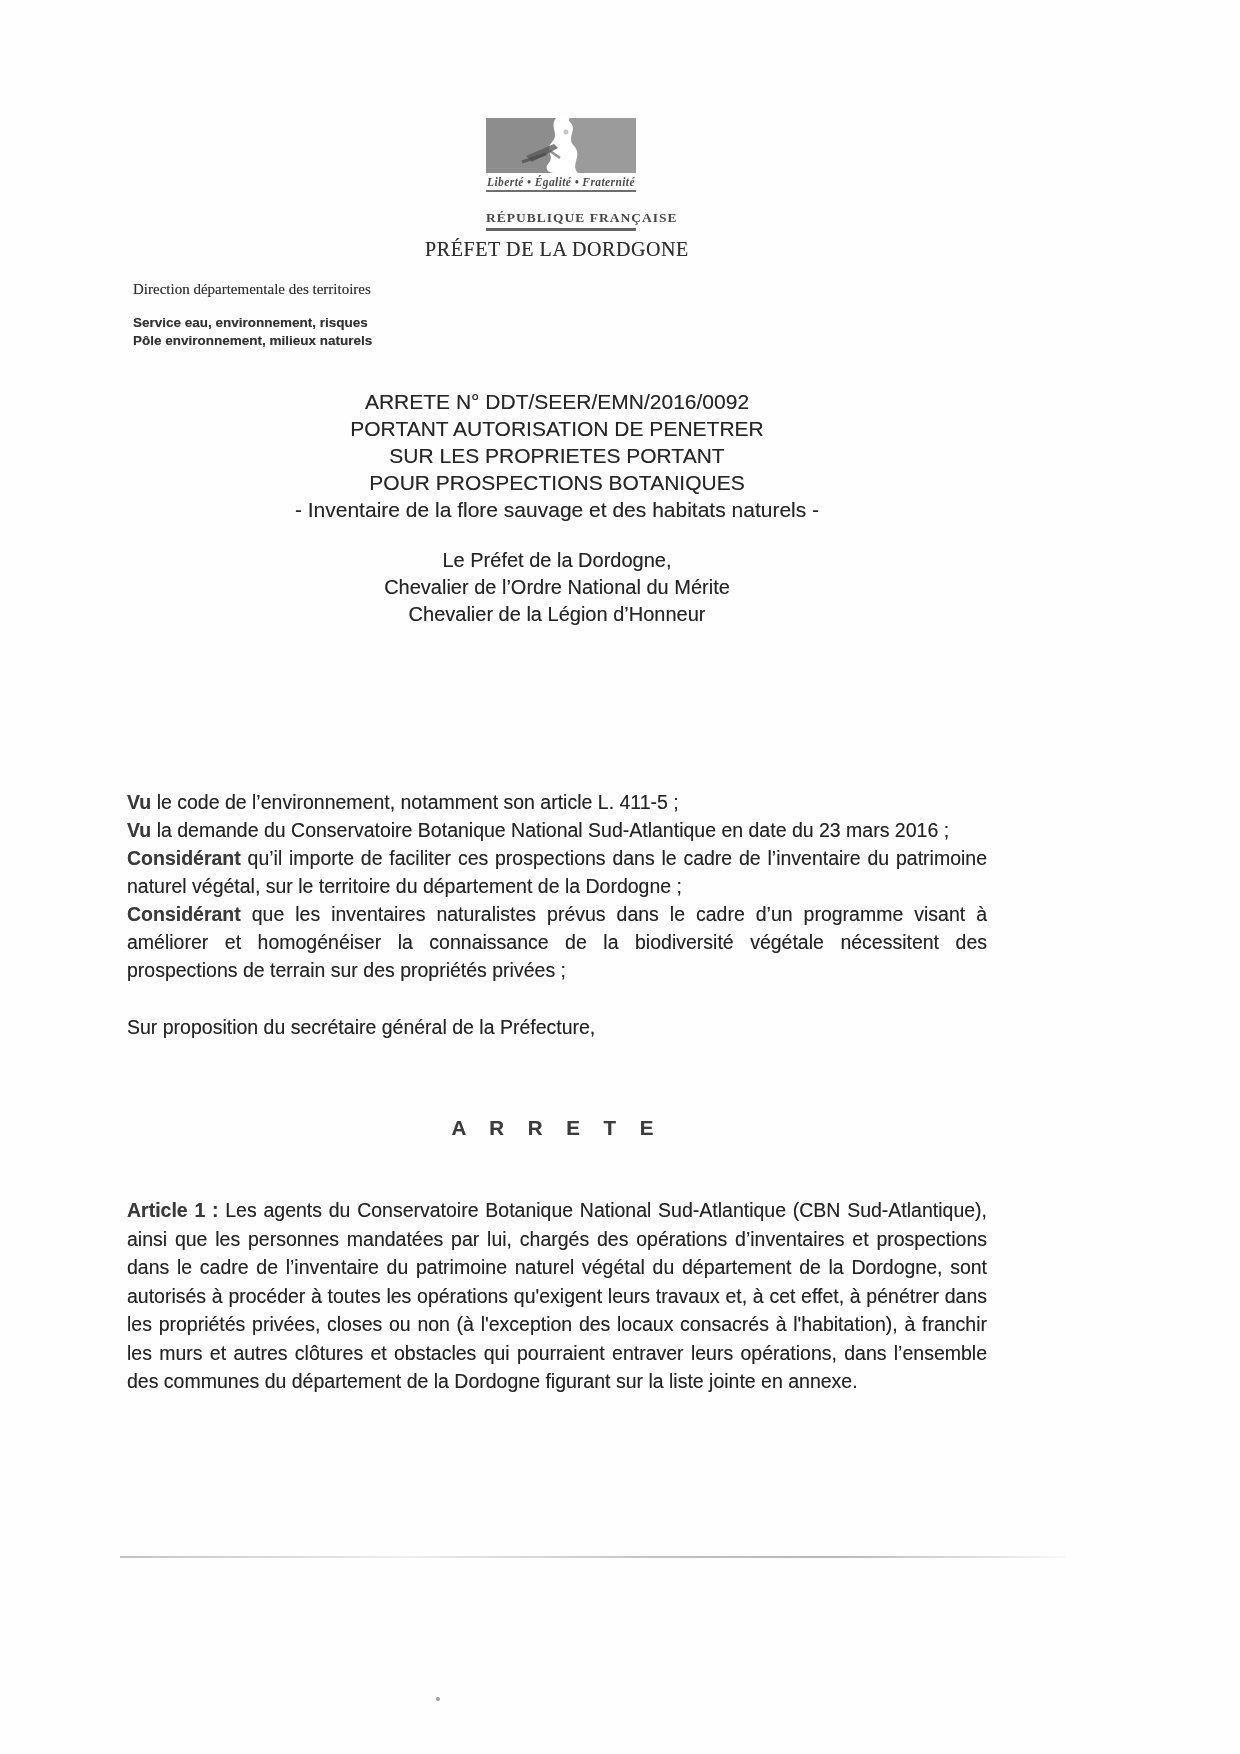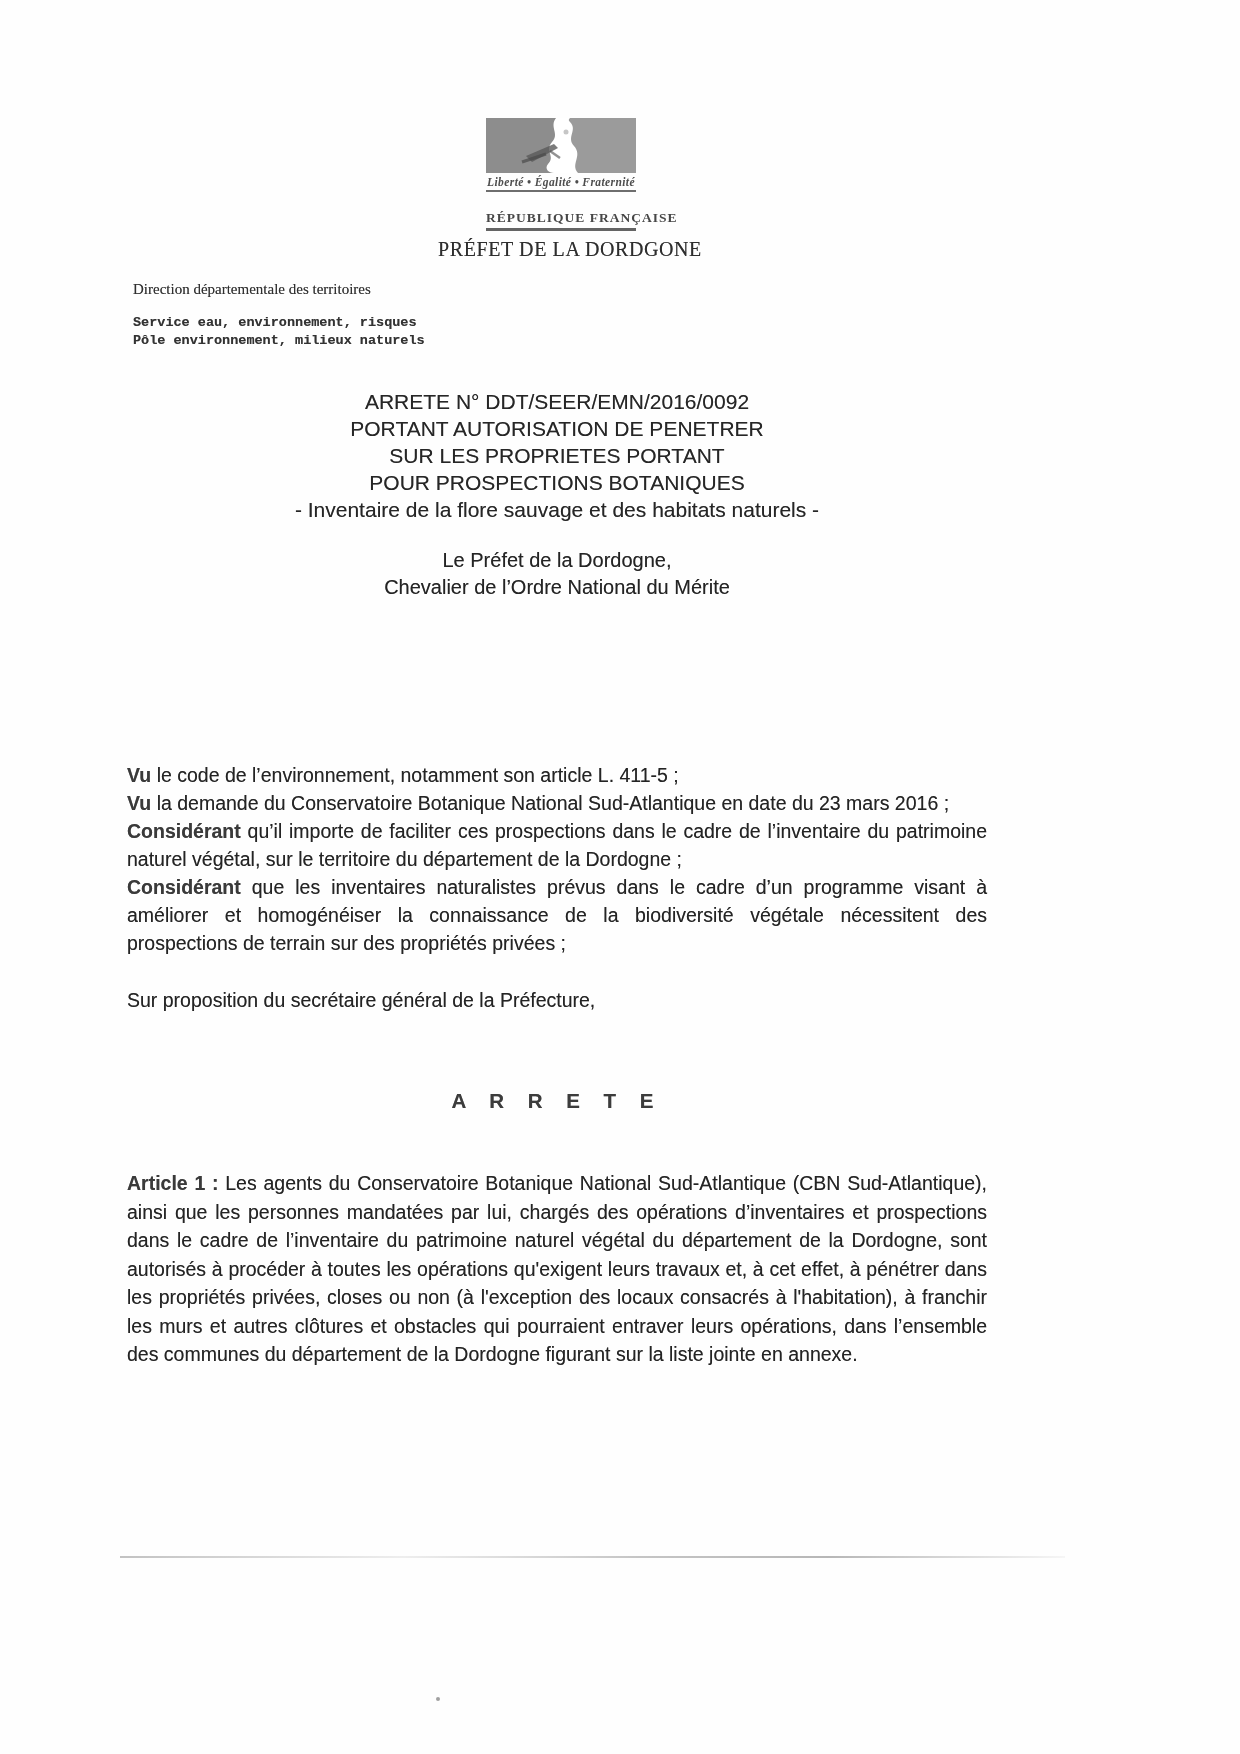--- a/index.html
+++ b/index.html
@@ -44,21 +44,21 @@
     font-weight: 700;
     font-size: 13.5px;
     letter-spacing: 1px;
     color: #474747;
     white-space: nowrap;
   }
   .rule-thick { margin-top: 2px; height: 3px; background: #3d3d3d; opacity: .8; }
 
   .prefet-title {
     position: absolute;
-    left: 140px;
+    left: 127px;
     top: 238px;
     width: 860px;
     text-align: center;
     font-family: "Liberation Serif", serif;
     font-size: 20px;
     letter-spacing: 0.6px;
     color: #2e2e2e;
     text-shadow: 0 0 0.5px rgba(40,40,40,.55);
   }
   .direction {
@@ -68,21 +68,21 @@
     font-family: "Liberation Serif", serif;
     font-weight: 400;
     font-size: 15px;
     color: #303030;
     text-shadow: 0 0 0.5px rgba(40,40,40,.5);
   }
   .service-block {
     position: absolute;
     left: 133px;
     top: 314px;
-    font-family: Liberation Mono, monospace;
+    font-family: Liberation Sans, sans-serif;
     font-weight: 700;
     font-size: 13.5px;
     line-height: 17.5px;
     color: #333;
     text-shadow: 0 0 0.5px rgba(40,40,40,.5);
   }
 
   
   .doc-body {
     position: absolute;
@@ -184,20 +184,21 @@
       <div>ARRETE N° DDT/SEER/EMN/2016/0092</div>
       <div>PORTANT AUTORISATION DE PENETRER</div>
       <div>SUR LES PROPRIETES PORTANT</div>
       <div>POUR PROSPECTIONS BOTANIQUES</div>
       <div>- Inventaire de la flore sauvage et des habitats naturels -</div>
     </div>
 
     <div class="prefect-block">
       <div>Le Préfet de la Dordogne,</div>
       <div>Chevalier de l’Ordre National du Mérite</div>
+      <div>Chevalier de la Légion d’Honneur</div>
     </div>
 
     <div class="recitals">
       <p><span class="lead">Vu</span> <span>le code de l’environnement, notamment son article L. 411-5 ;</span></p>
       <p><span class="lead">Vu</span> <span>la demande du Conservatoire Botanique National Sud-Atlantique en date du 23 mars 2016 ;</span></p>
       <p><span class="lead">Considérant</span> <span>qu’il importe de faciliter ces prospections dans le cadre de l’inventaire du patrimoine naturel végétal, sur le territoire du département de la Dordogne ;</span></p>
       <p><span class="lead">Considérant</span> <span>que les inventaires naturalistes prévus dans le cadre d’un programme visant à améliorer et homogénéiser la connaissance de la biodiversité végétale nécessitent des prospections de terrain sur des propriétés privées ;</span></p>
     </div>
 
     <p class="proposition">Sur proposition du secrétaire général de la Préfecture,</p>

